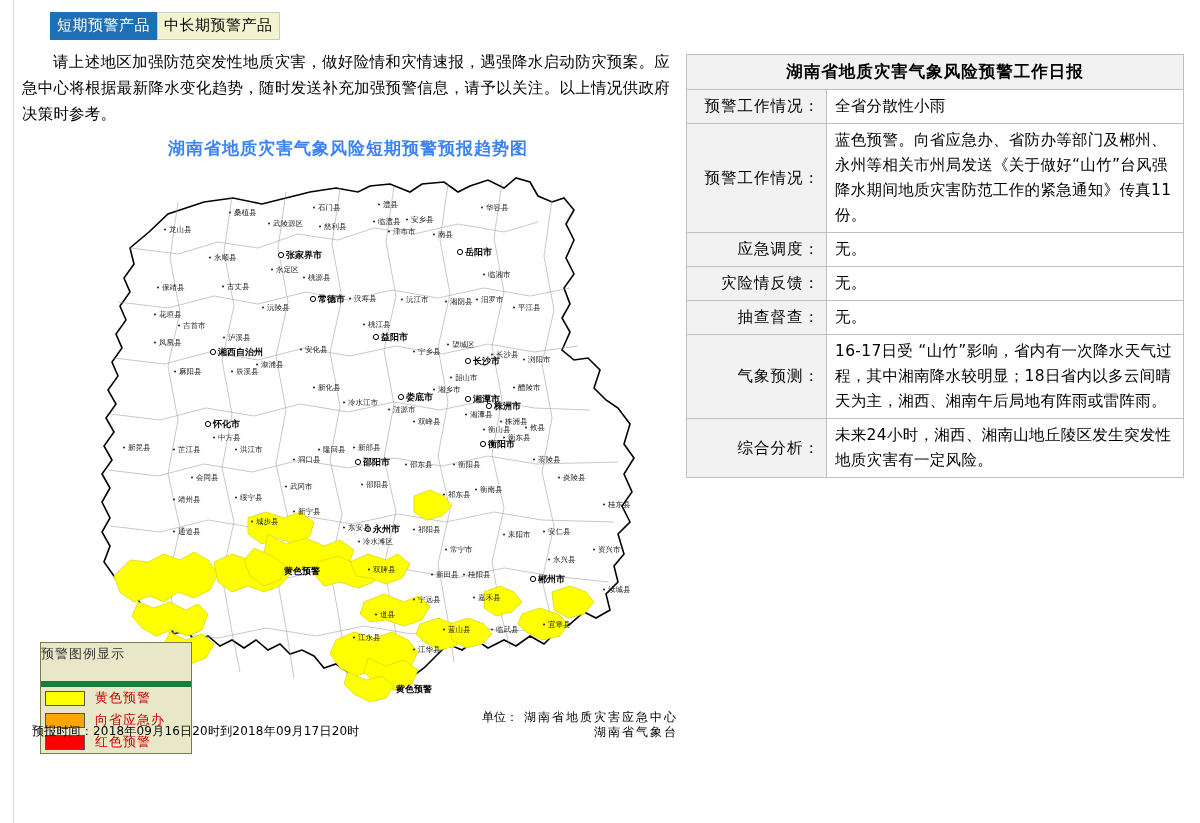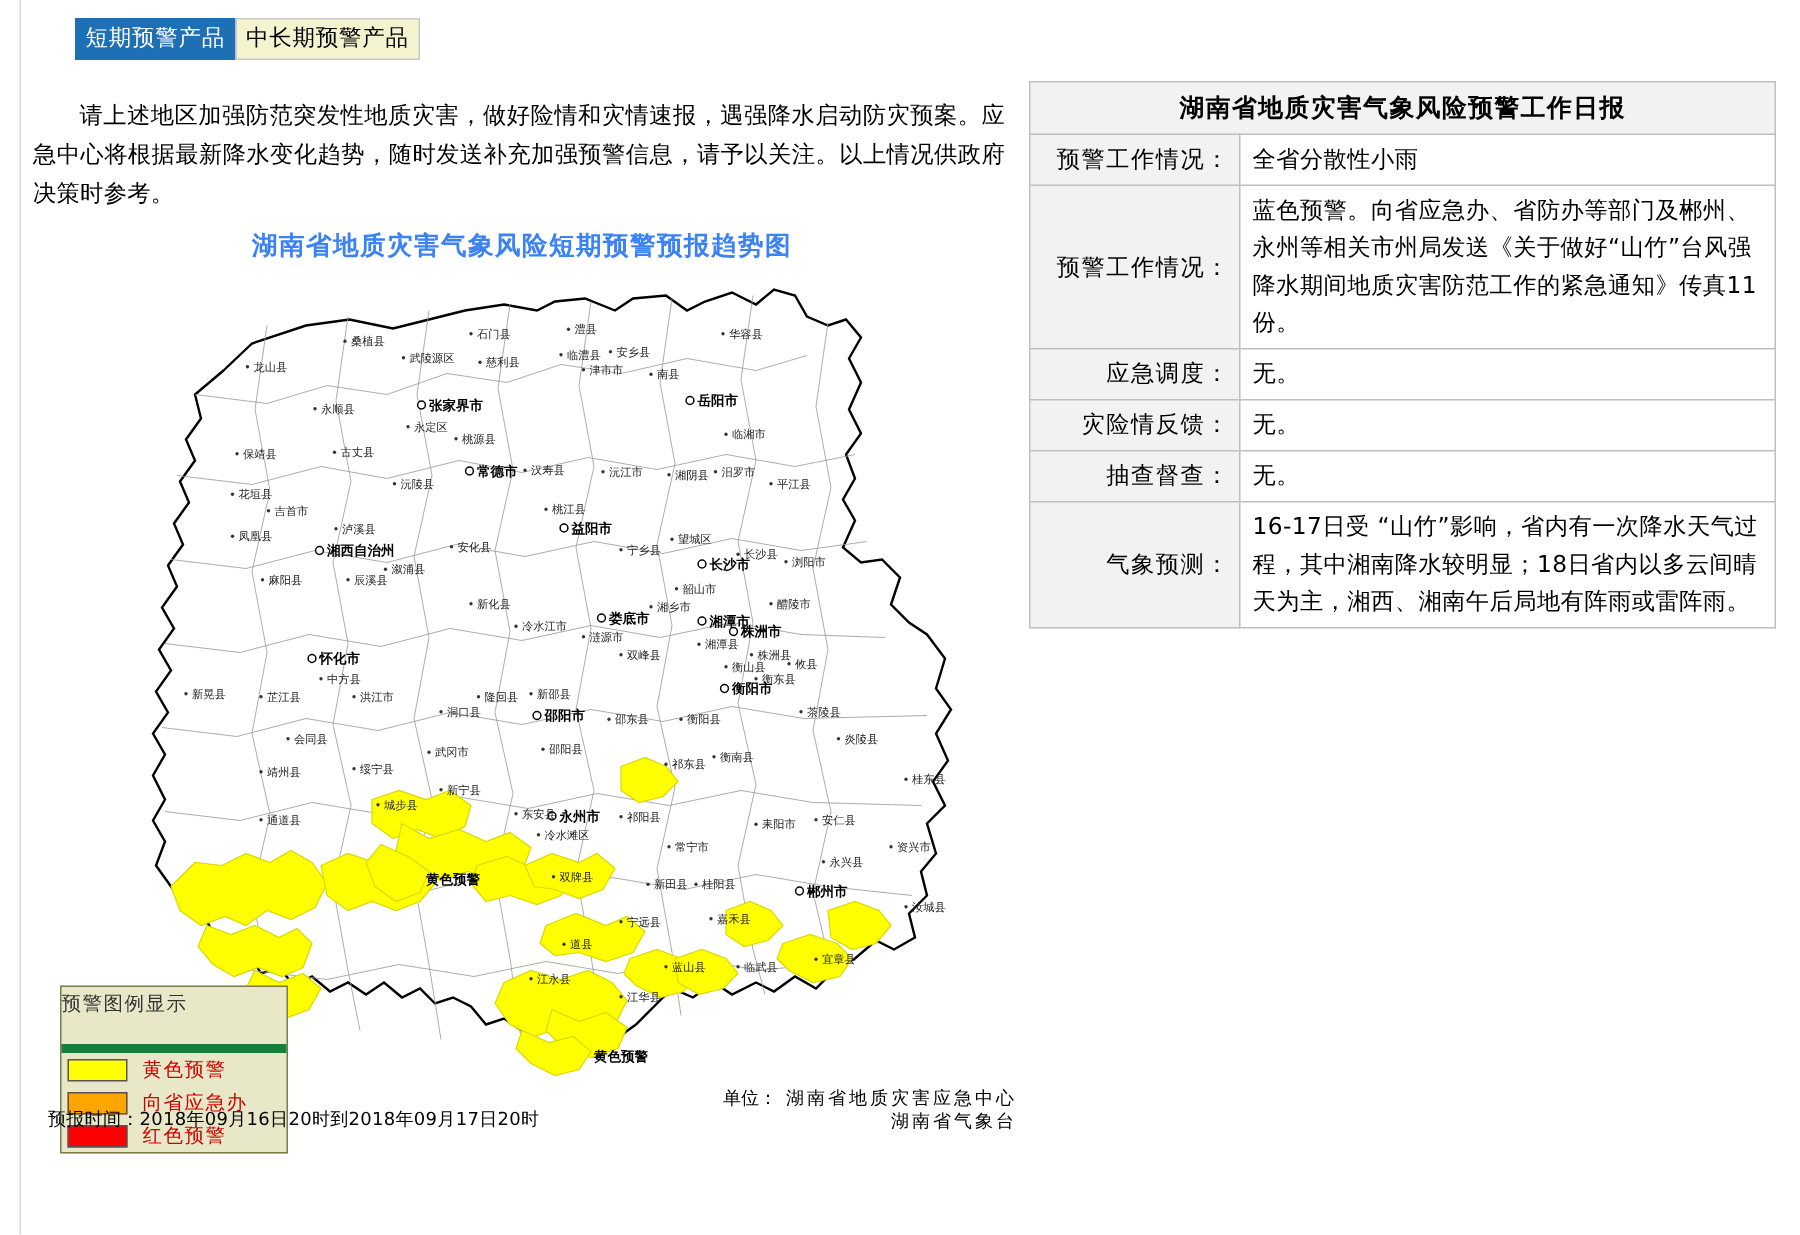--- a/index.html
+++ b/index.html
@@ -56,21 +56,21 @@
   .para {
     font-size: 15.5px;
     line-height: 26px;
     color: #000;
     text-align: justify;
     text-justify: inter-ideograph;
     margin: 0 8px 0 4px;
     text-indent: 2em;
     letter-spacing: 0.2px;
   }
-  .para.p2 { margin-top: 16px; }
+  .para.p2 { margin-top: 1px; }
 
   .map-title {
     text-align: center;
     font-size: 17px;
     font-weight: bold;
     letter-spacing: 1px;
     margin-top: 10px;
     color: #3b82f6;
   }
 
@@ -727,17 +727,21 @@
             <td class="rowvalue">无。</td>
           </tr>
           <tr>
             <td class="rowlabel">抽查督查：</td>
             <td class="rowvalue">无。</td>
           </tr>
           <tr>
             <td class="rowlabel">气象预测：</td>
             <td class="rowvalue">16-17日受 “山竹”影响，省内有一次降水天气过程，其中湘南降水较明显；18日省内以多云间晴天为主，湘西、湘南午后局地有阵雨或雷阵雨。</td>
           </tr>
+          <tr>
+            <td class="rowlabel">综合分析：</td>
+            <td class="rowvalue">未来24小时，湘西、湘南山地丘陵区发生突发性地质灾害有一定风险。</td>
+          </tr>
         </tbody>
     </table>
   </div>
 
 </div>
 
 </body></html>

